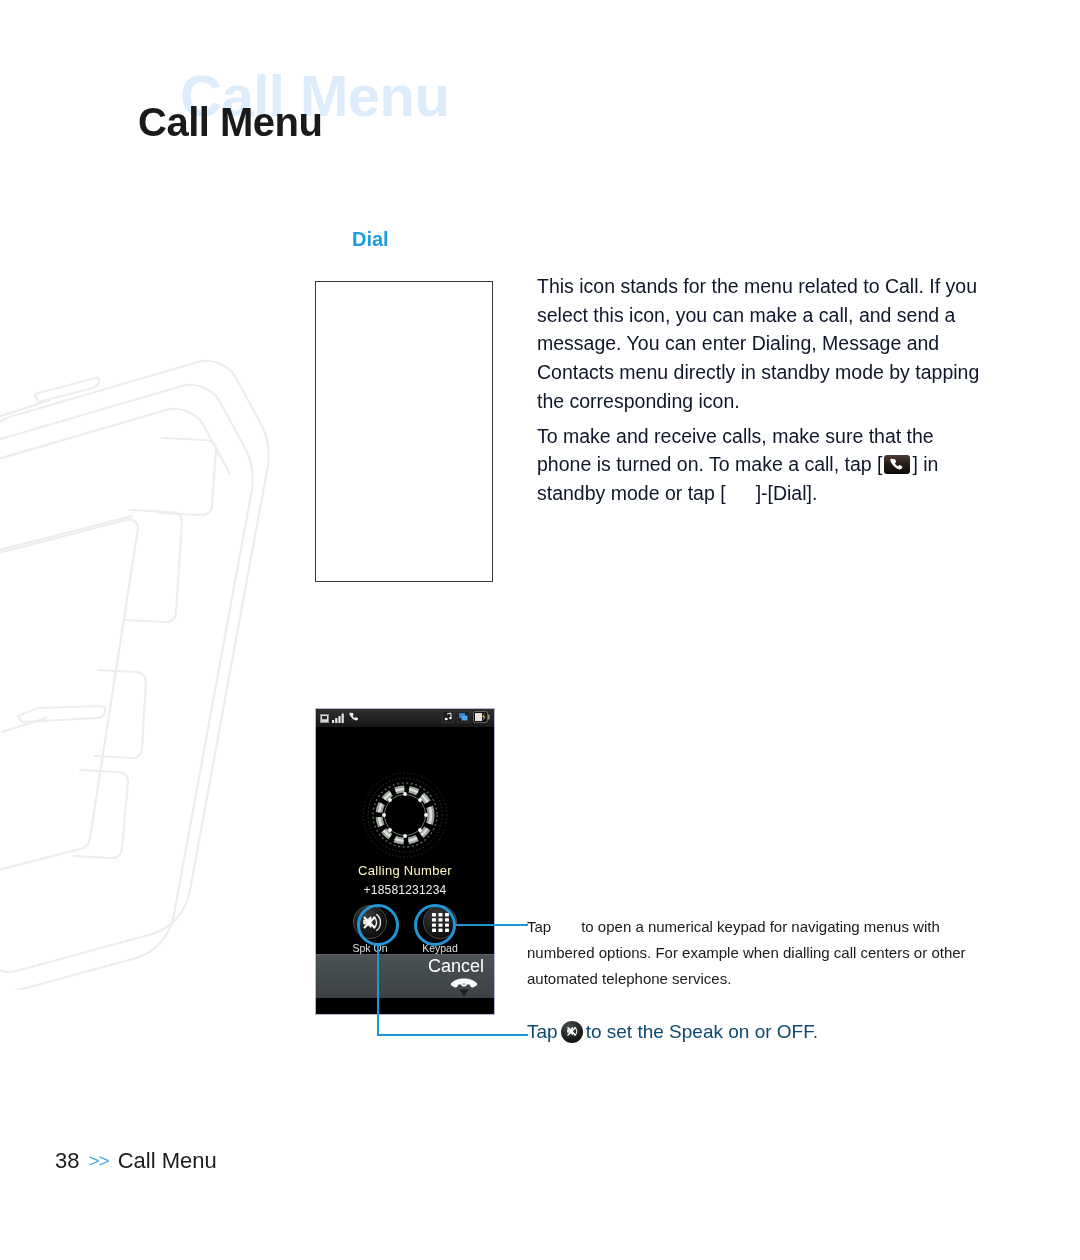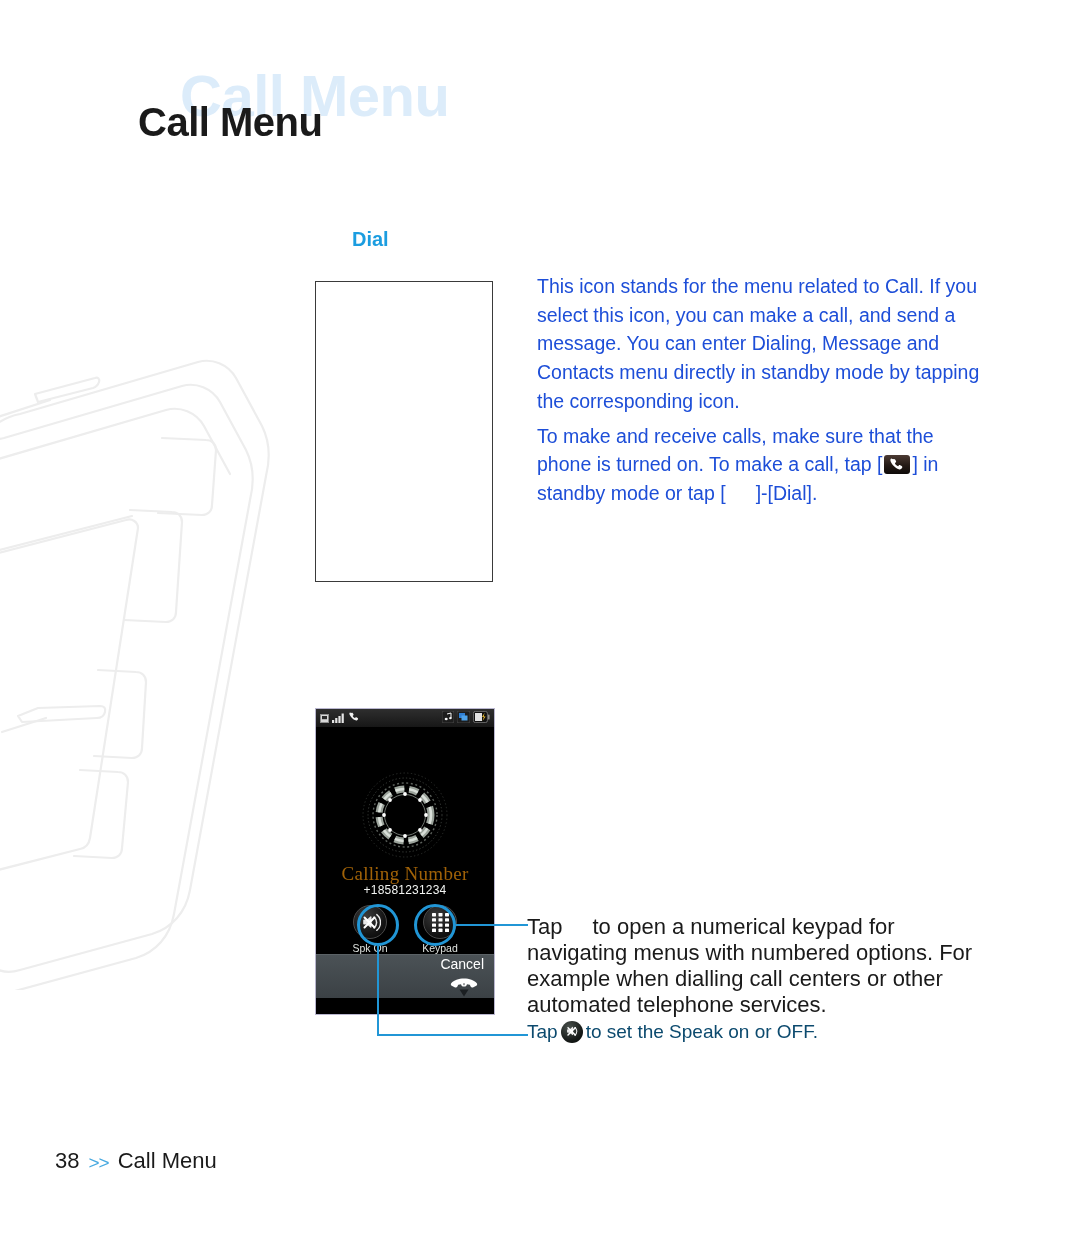--- a/index.html
+++ b/index.html
@@ -79,21 +79,21 @@
   }
 
   
   .body-col {
     position: absolute;
     left: 537px;
     top: 272px;
     width: 452px;
     font-size: 19.5px;
     line-height: 28.7px;
-    color: #1d4ed8;
+    color: #0f172a;
   }
   .body-col p {
     margin: 0 0 6px 0;
   }
   .inline-gap {
     display: inline-block;
     width: 30px;
   }
 
   
@@ -149,24 +149,23 @@
     transform: translateX(-50%);
     width: 92px;
     height: 92px;
   }
   .calling-label {
     position: absolute;
     left: 0;
     top: 154px;
     width: 100%;
     text-align: center;
-    color: #a16207;
-    font-size: 19px;
+    color: #fef9c3;
+    font-size: 13px;
     letter-spacing: 0.3px;
-    font-family: Liberation Serif, serif;
   }
   .calling-number {
     position: absolute;
     left: 0;
     top: 174px;
     width: 100%;
     text-align: center;
     color: #f2f4f2;
     font-size: 12px;
     letter-spacing: 0.2px;
@@ -211,21 +210,21 @@
     width: 100%;
     height: 43px;
     background: linear-gradient(180deg, #4b5256 0%, #3b4145 100%);
     border-top: 1px solid #5b6266;
   }
   .cancel-text {
     position: absolute;
     right: 10px;
     top: 1px;
     color: #ffffff;
-    font-size: 14px;
+    font-size: 18px;
   }
   .cancel-icon {
     position: absolute;
     right: 14px;
     top: 20px;
   }
   .bottom-black {
     position: absolute;
     left: 0;
     bottom: 0;
@@ -254,21 +253,21 @@
   
   .leader-spk-v  { left: 377px; top: 946px; width: 2px; height: 90px; }
   .leader-spk-h  { left: 377px; top: 1034px; width: 151px; height: 2px; }
 
   
   .annot-text-1 {
     position: absolute;
     left: 527px;
     top: 914px;
     width: 460px;
-    font-size: 22px;
+    font-size: 15px;
     line-height: 26px;
     color: #1a1a1a;
   }
   .annot-text-2 {
     position: absolute;
     left: 527px;
     top: 1019px;
     width: 460px;
     font-size: 19px;
     line-height: 26px;
@@ -289,21 +288,21 @@
     left: 3px;
     top: 3px;
   }
 
   
   .footer {
     position: absolute;
     left: 55px;
     top: 1148px;
     display: flex;
-    align-items: flex-end;
+    align-items: center;
     gap: 9px;
     font-size: 22px;
     color: #1a1a1a;
   }
   .footer-chev {
     color: #45a8e0;
     font-size: 19px;
     letter-spacing: -1px;
   }
 </style>

